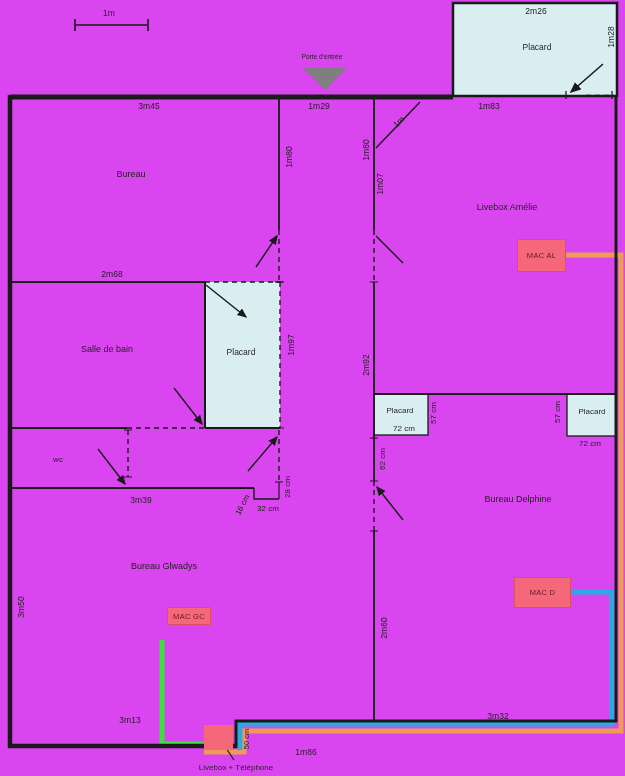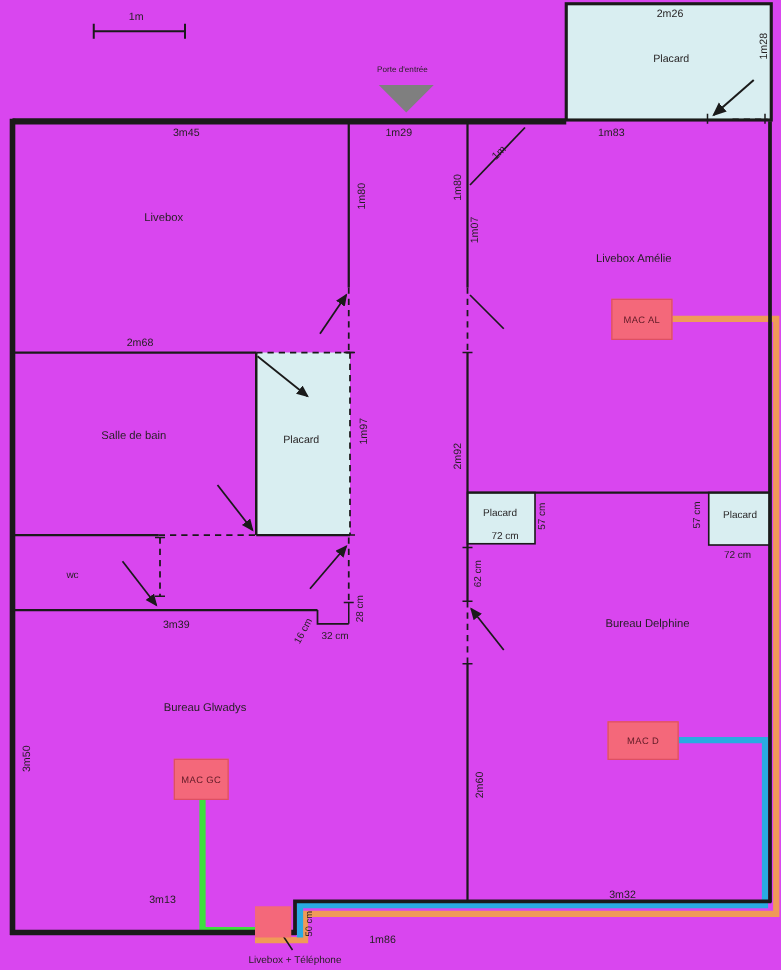--- a/index.html
+++ b/index.html
@@ -14,21 +14,21 @@
   }
   .lbl.v{transform:translate(-50%,-50%) rotate(-90deg);}
   .lbl.d45{transform:translate(-50%,-50%) rotate(-45deg);}
   .lbl.d62{transform:translate(-50%,-50%) rotate(-62deg);font-size:8px;}
   .lbl.room{font-size:9px;}
   .lbl.tiny{font-size:6.5px;}
   .lbl.small{font-size:8px;}
   .device{
     position:absolute;background:#f4687a;border:1px solid #de4f63;
     display:flex;align-items:center;justify-content:center;
-    font-size:7.5px;color:#5f1a26;letter-spacing:.3px;box-sizing:border-box;
+    font-size:7.5px;color:#5f1a26;letter-spacing:.3px;box-sizing:border-box;margin-left:28px;
   }
   .livebox{position:absolute;background:#f4687a;box-sizing:border-box;}
 </style>
 </head>
 <body>
 
 <div id="plan">
 
   <svg width="625" height="776" viewBox="0 0 625 776">
     <defs>
@@ -135,21 +135,21 @@
   <div class="lbl" style="left:489px;top:106px">1m83</div>
 
   <div class="lbl" style="left:149px;top:106px">3m45</div>
   <div class="lbl" style="left:319px;top:106px">1m29</div>
 
   <div class="lbl v" style="left:289px;top:157px">1m80</div>
   <div class="lbl v" style="left:366px;top:150px">1m80</div>
   <div class="lbl v" style="left:380px;top:184px">1m07</div>
   <div class="lbl d45" style="left:399px;top:122px">1m</div>
 
-  <div class="lbl room" style="left:131px;top:174px">Livebox</div>
+  <div class="lbl room" style="left:131px;top:174px">Bureau</div>
   <div class="lbl room" style="left:507px;top:207px">Livebox Amélie</div>
 
   <div class="lbl" style="left:112px;top:274px">2m68</div>
   <div class="lbl room" style="left:107px;top:349px">Salle de bain</div>
   <div class="lbl" style="left:241px;top:352px">Placard</div>
   <div class="lbl v" style="left:291px;top:345px">1m97</div>
   <div class="lbl v" style="left:366px;top:365px">2m92</div>
 
   <div class="lbl small" style="left:58px;top:460px">wc</div>
   <div class="lbl" style="left:141px;top:500px">3m39</div>
@@ -172,21 +172,21 @@
   <div class="lbl v" style="left:21px;top:607px">3m50</div>
 
   <div class="lbl" style="left:306px;top:752px">1m86</div>
   <div class="lbl" style="left:498px;top:716px">3m32</div>
   <div class="lbl" style="left:130px;top:720px">3m13</div>
   <div class="lbl v" style="left:247px;top:739px;font-size:7.5px">50 cm</div>
 
   <div class="device" style="left:489px;top:239px;width:49px;height:33px">
     <span>MAC AL</span>
   </div>
-  <div class="device" style="left:139px;top:607px;width:44px;height:33px">
+  <div class="device" style="left:139px;top:607px;width:44px;height:18px">
     <span>MAC GC</span>
   </div>
   <div class="device" style="left:486px;top:577px;width:57px;height:31px">
     <span>MAC D</span>
   </div>
   <div class="livebox" style="left:204px;top:725px;width:29px;height:25px"></div>
   <div class="lbl small" style="left:236px;top:768px">Livebox + Téléphone</div>
 
 </div>
 

